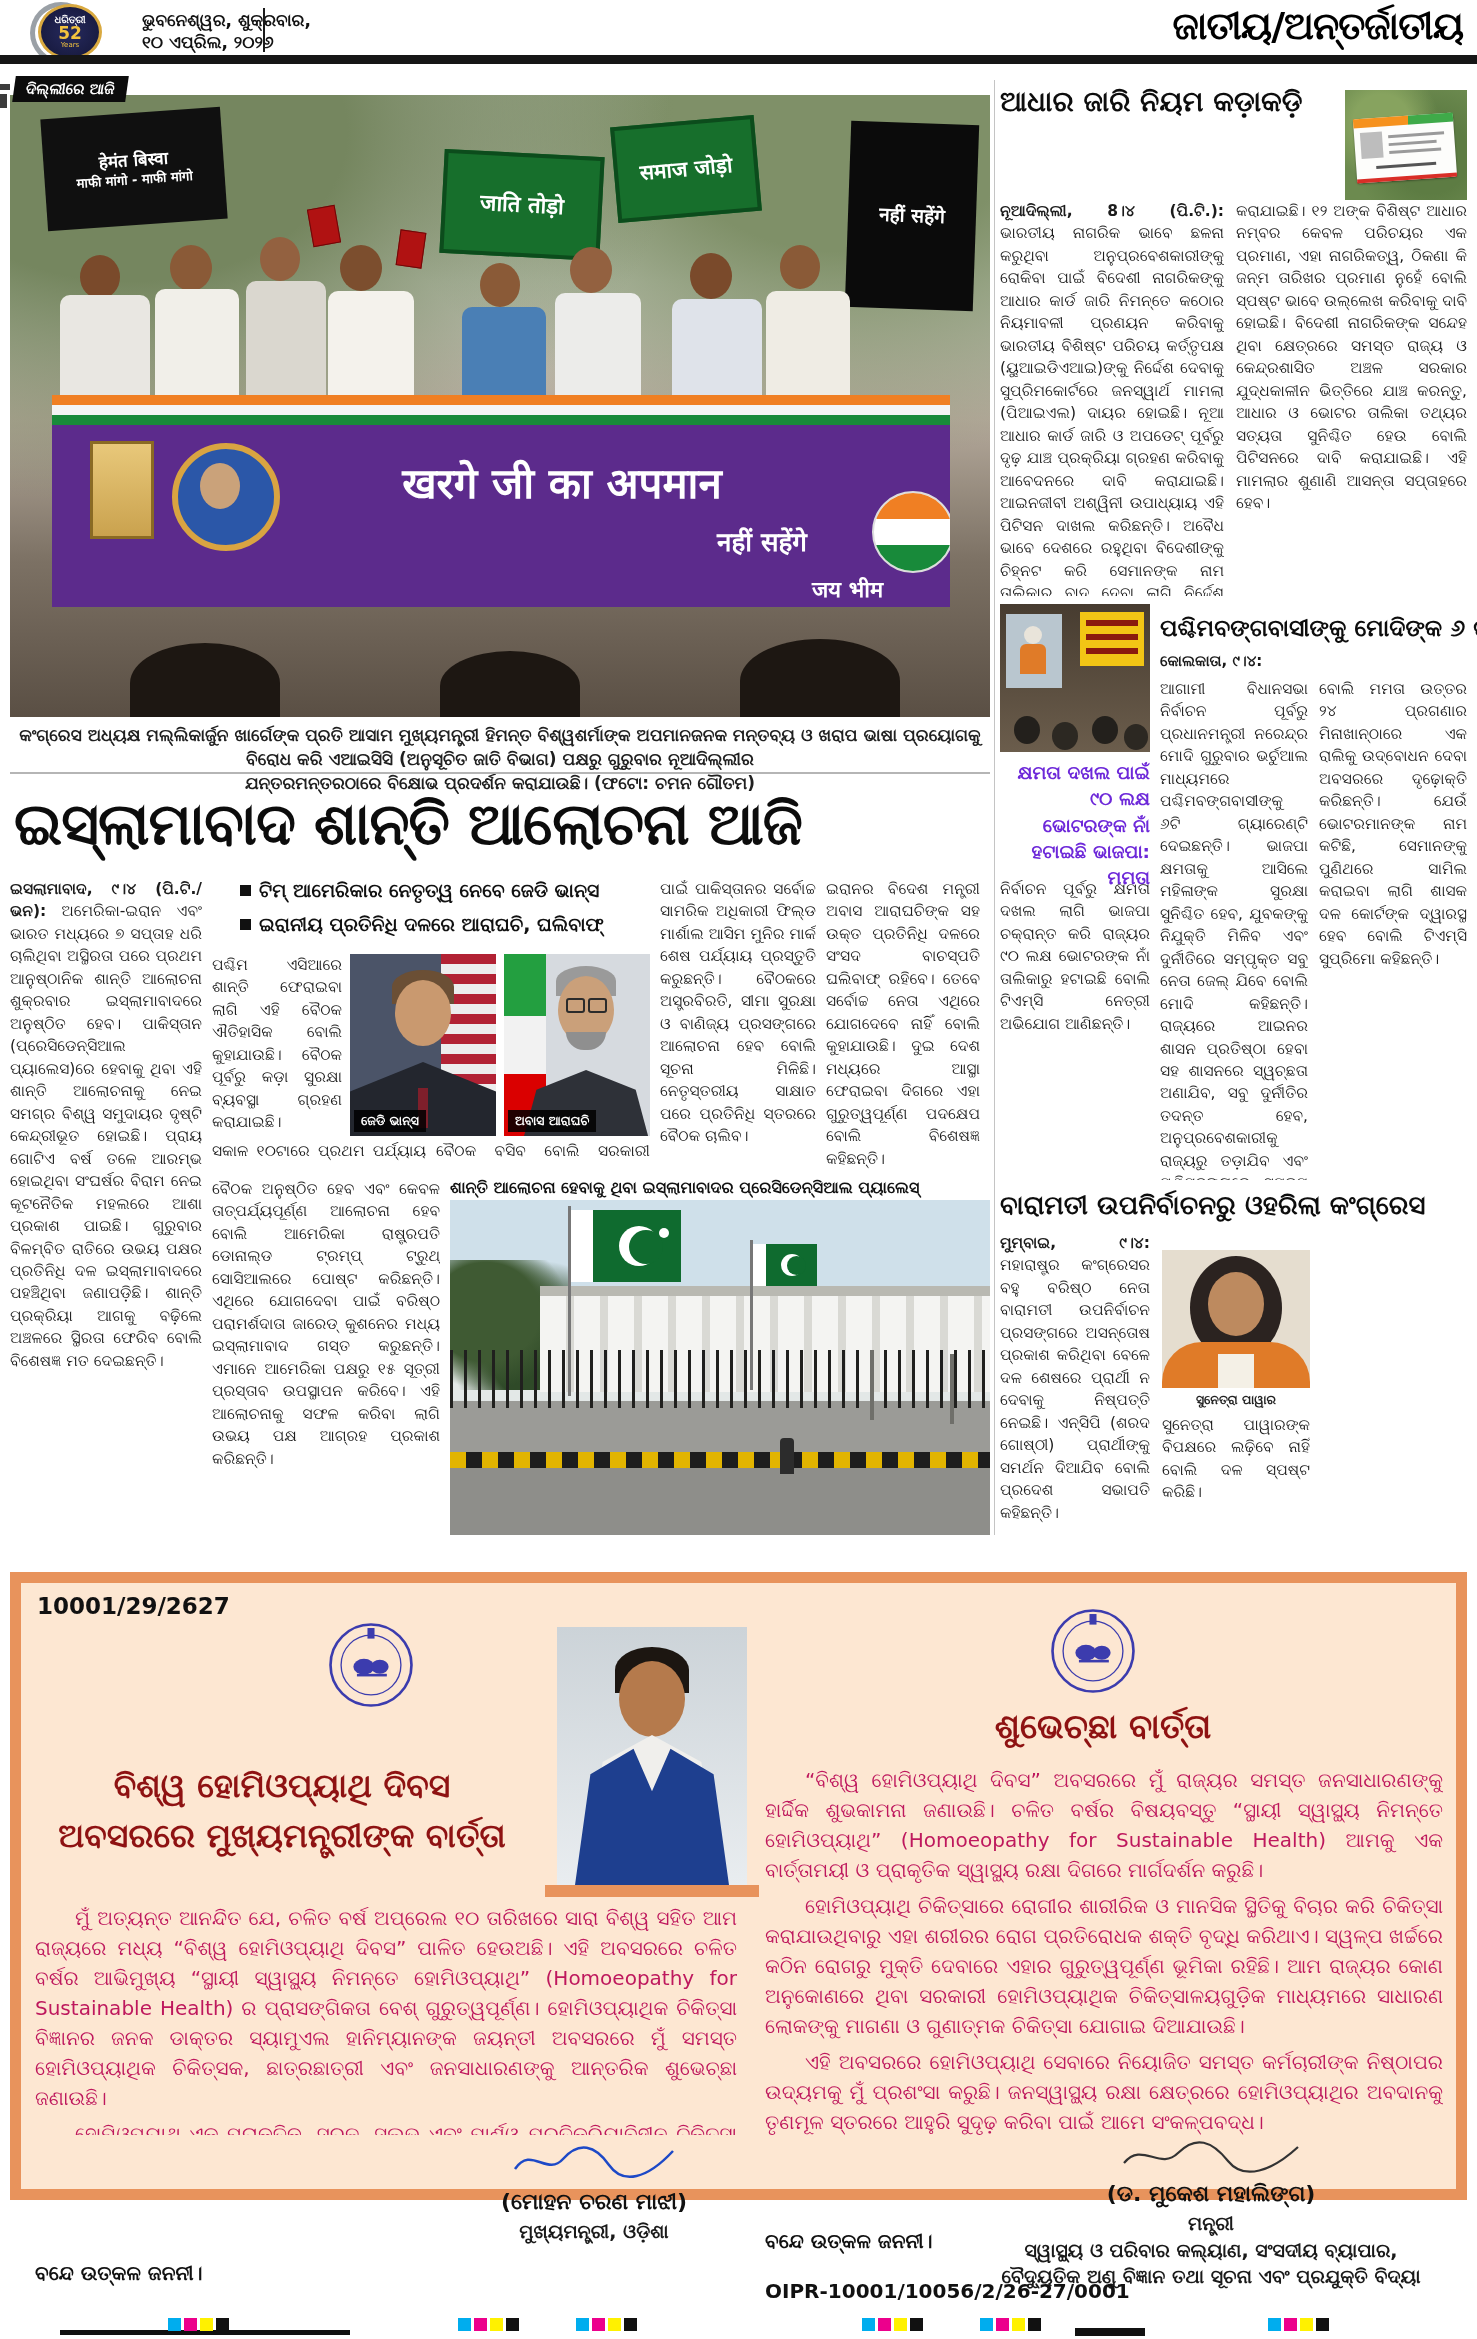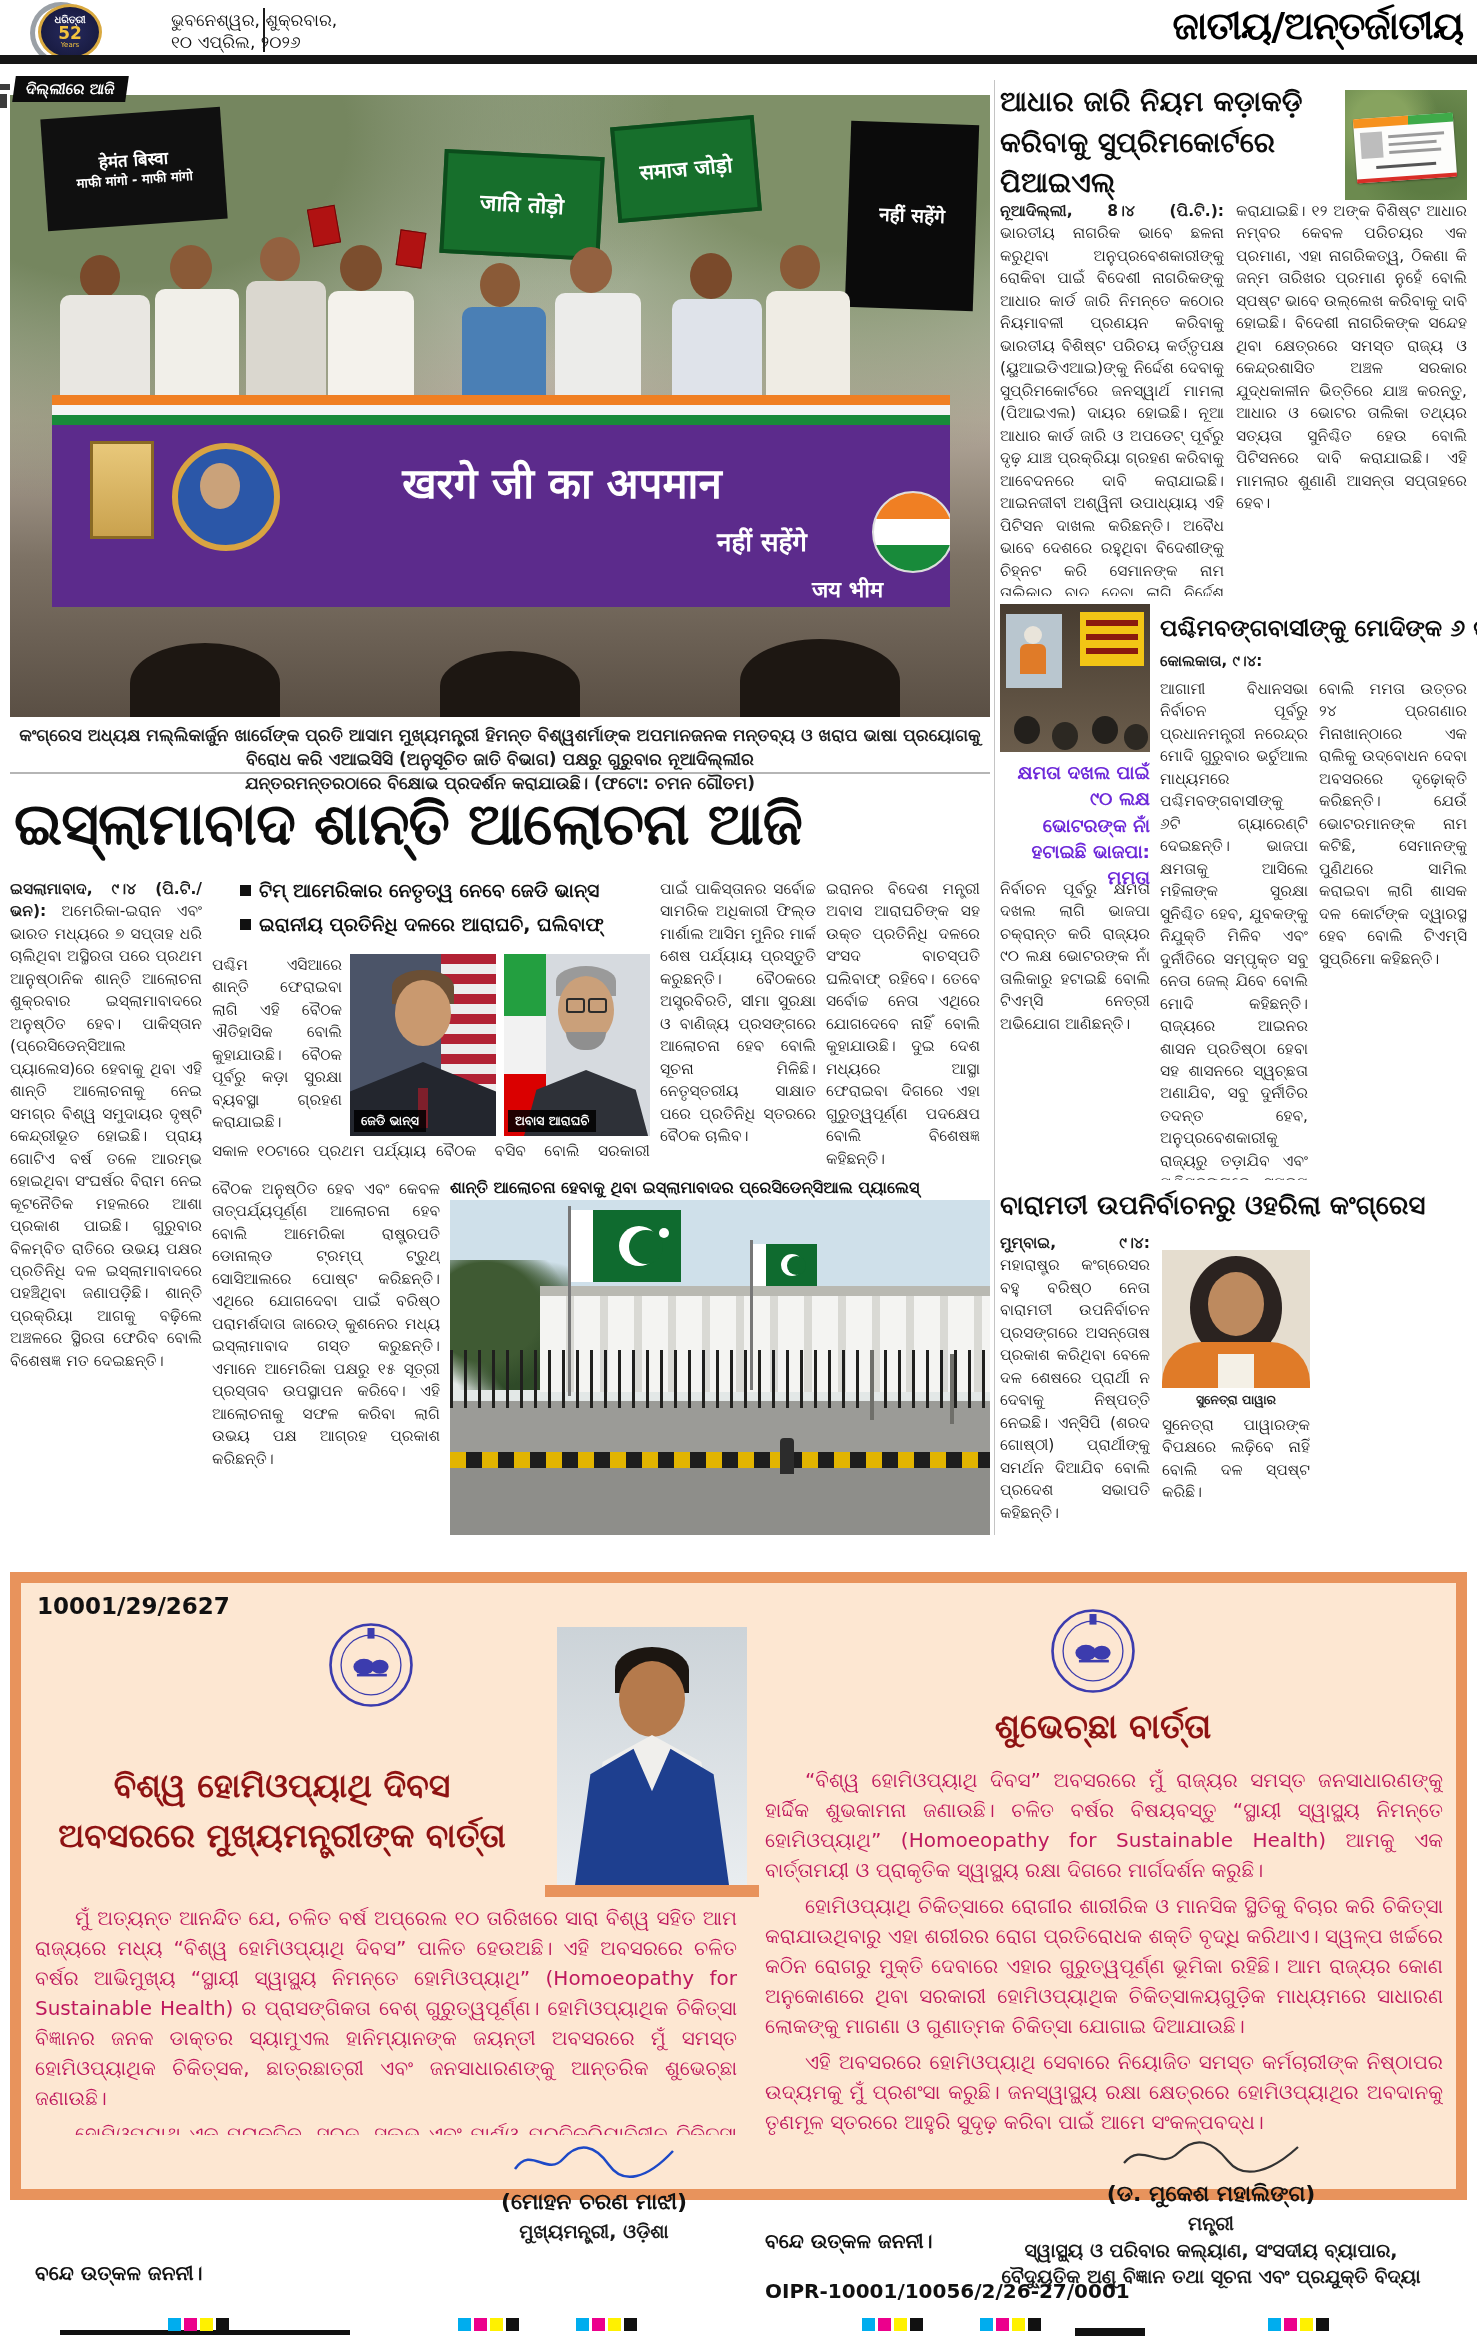--- a/index.html
+++ b/index.html
@@ -9,21 +9,21 @@
 
   
   .logo-ring{left:30px;top:2px;width:52px;height:52px;border-radius:50%;
              border:5px solid #9aa0a6;border-right-color:transparent;}
   .logo-oval{left:38px;top:4px;width:58px;height:50px;border-radius:50%;
              background:radial-gradient(#262a5e,#141637);border:3px solid #d9a93f;
              display:flex;flex-direction:column;align-items:center;justify-content:center;line-height:1;}
   .logo-title{font-size:10px;color:#fff;font-weight:bold;}
   .logo-years{font-size:17px;color:#f2c23e;font-weight:800;}
   .logo-yearslbl{font-size:7px;color:#f2c23e;}
-  .mast-date{left:142px;top:9px;font-size:17px;font-weight:normal;line-height:1.3;color:#121212;margin-left:29px;}
+  .mast-date{left:142px;top:9px;font-size:17px;font-weight:bold;line-height:1.3;color:#121212;}
   .mast-div{left:263px;top:8px;width:2px;height:44px;background:#1a1a1a;}
   .mast-section{right:14px;top:4px;font-size:38px;font-weight:800;color:#000;letter-spacing:-1px;}
   .mast-bar{left:0;top:55px;width:1477px;height:9px;background:#161616;}
   .regmark{background:#3c3c3c;}
 
   
   .photo-chip{left:14px;top:76px;background:#0c0c0c;color:#fff;font-size:15px;font-weight:bold;
               padding:4px 12px;transform:skewX(-8deg);z-index:6;}
   .lead-photo{left:10px;top:95px;width:980px;height:622px;overflow:hidden;
       background:
@@ -331,21 +331,20 @@
       <div class="pal-curb"></div>
       <div class="pal-road"></div>
       <div class="abs" style="left:330px;top:238px;width:14px;height:36px;background:#2c2c2c;border-radius:4px 4px 0 0;"></div>
     </div>
   </div>
 
   <div class="abs rule-v"></div>
 
   <div class="abs s1-headline">
     <div>ଆଧାର ଜାରି ନିୟମ କଡ଼ାକଡ଼ି</div>
-    <div>କରିବାକୁ ସୁପ୍ରିମକୋର୍ଟରେ ପିଆଇଏଲ୍</div>
   </div>
   <div class="abs s1-card">
     <div class="aad-card">
       <div class="aad-top"></div>
       <div class="aad-photo"></div>
       <div class="aad-line" style="left:34px;top:18px;width:56px;"></div>
       <div class="aad-line" style="left:34px;top:26px;width:48px;"></div>
       <div class="aad-line" style="left:34px;top:34px;width:52px;"></div>
       <div class="aad-line" style="left:20px;top:48px;width:60px;background:#555;"></div>
       <div class="aad-red"></div>

